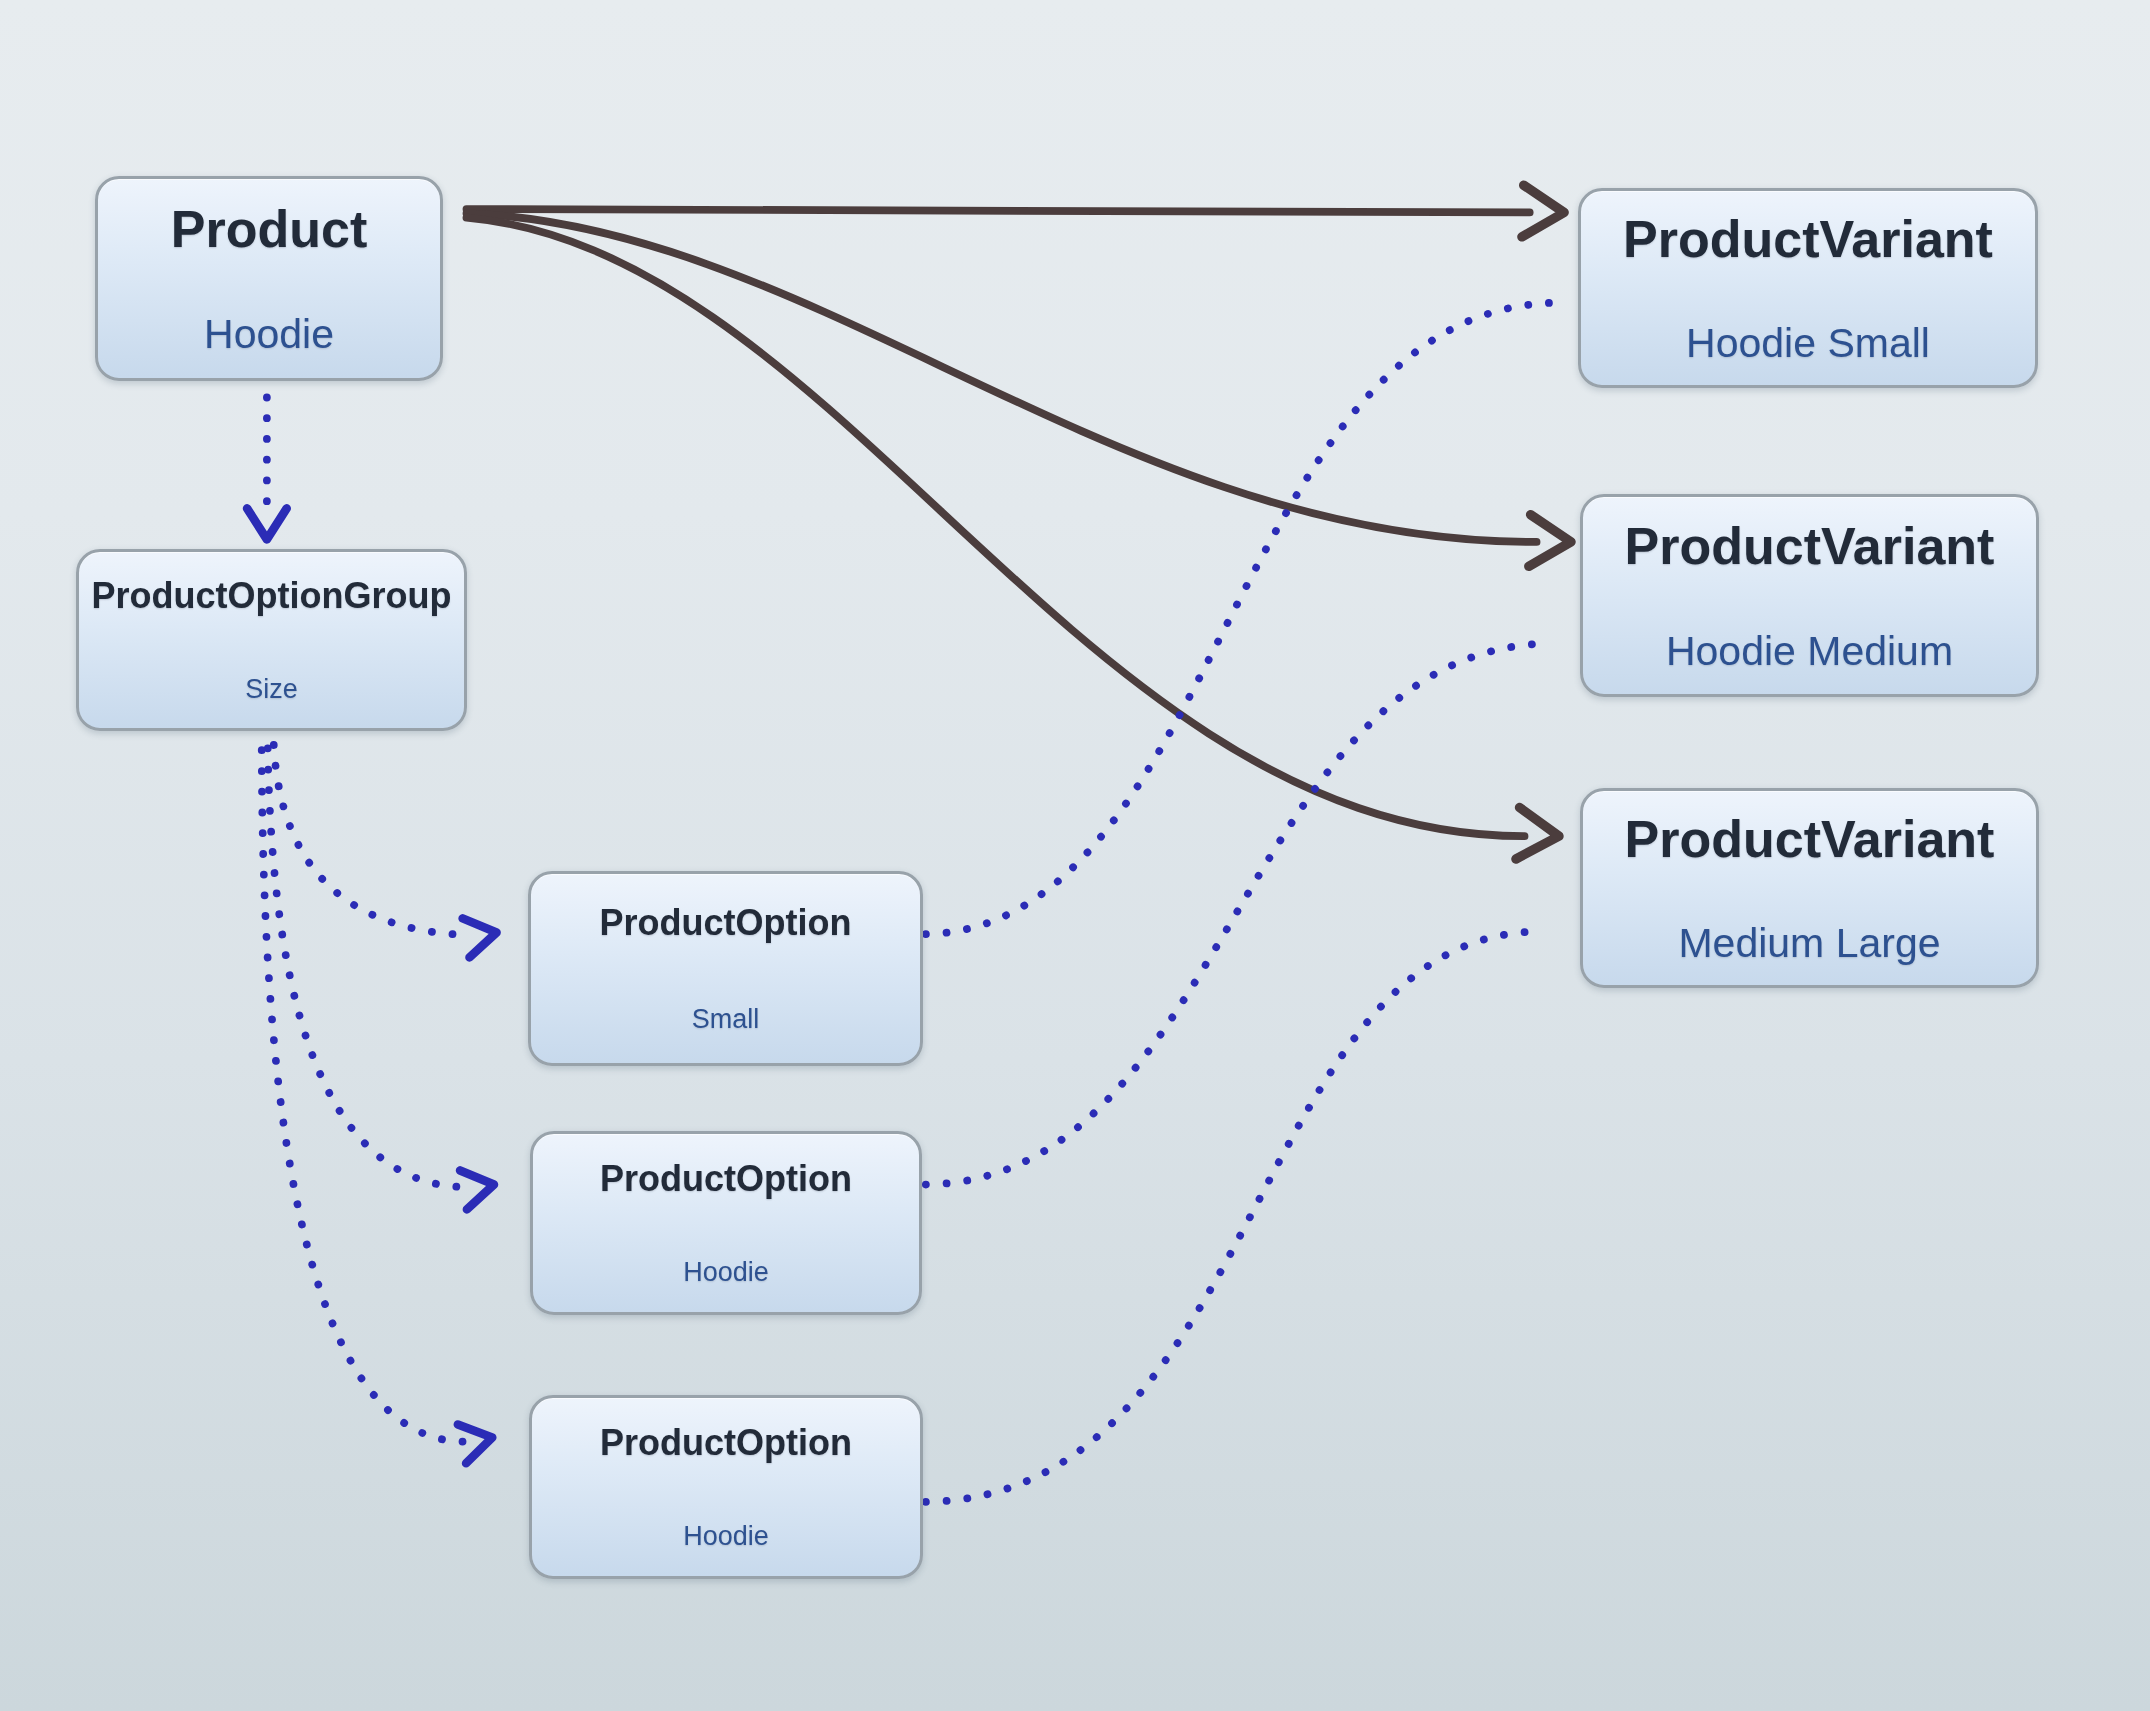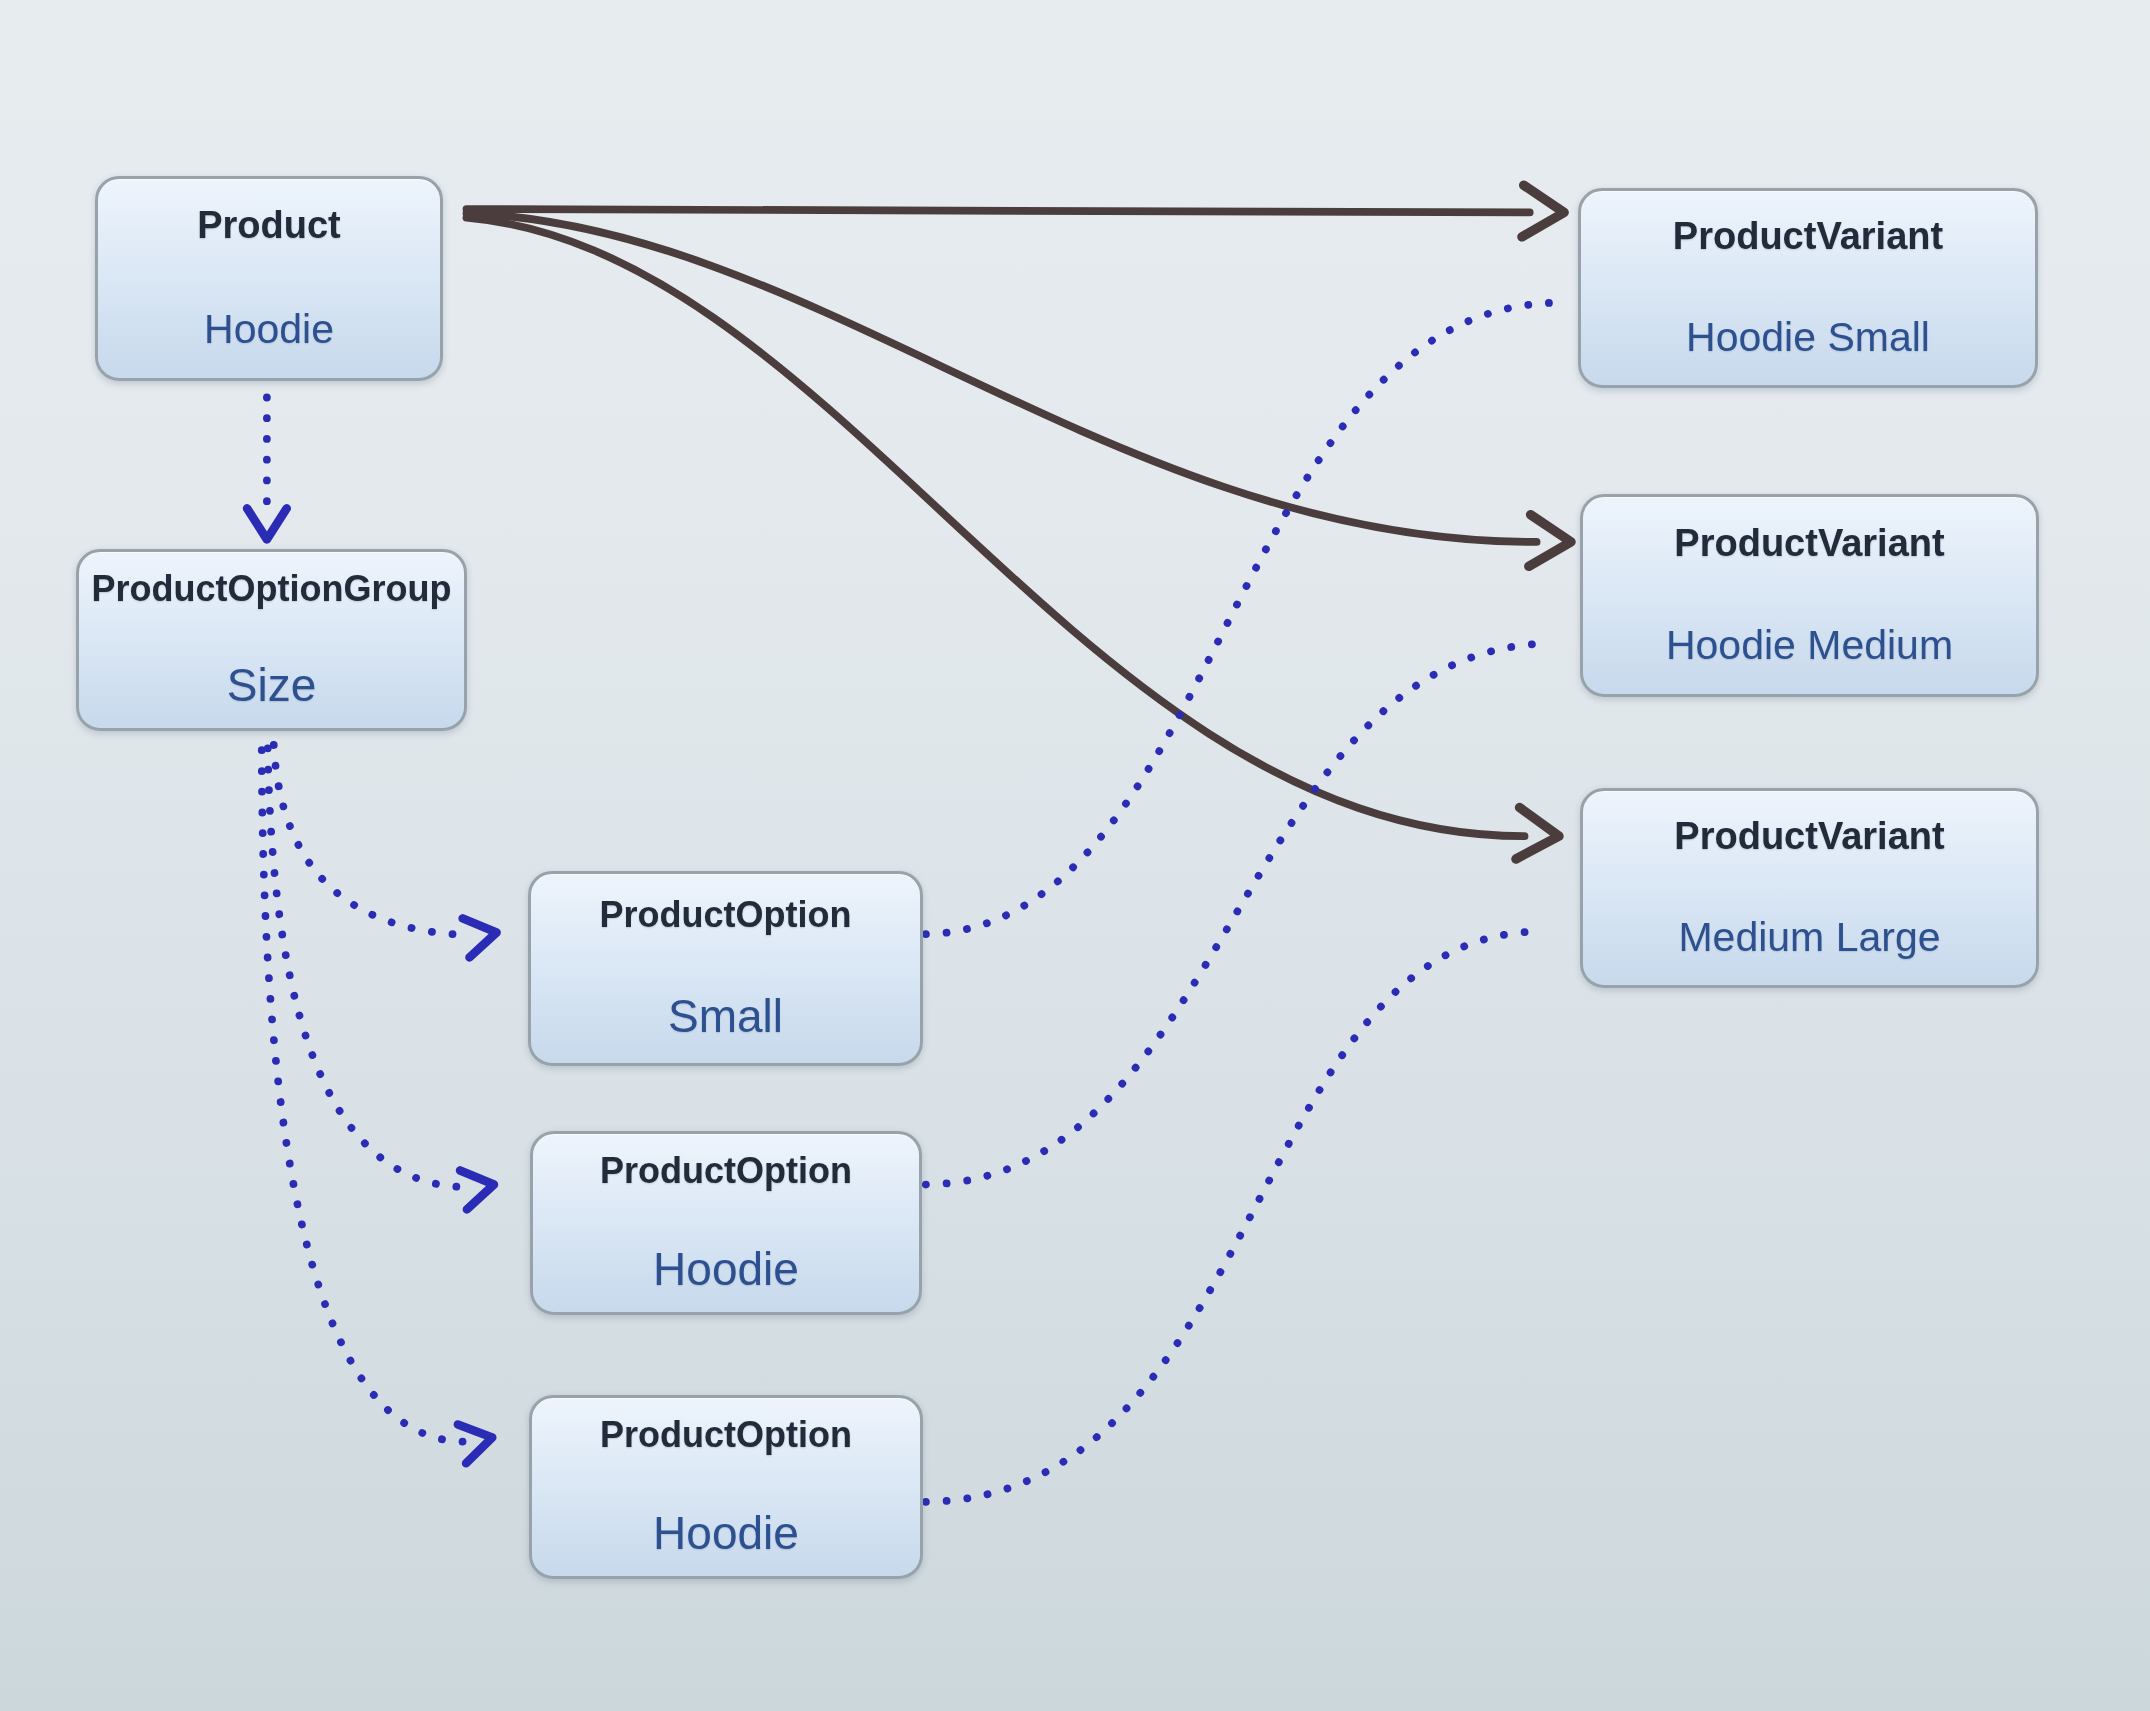--- a/index.html
+++ b/index.html
@@ -42,25 +42,25 @@
     white-space: nowrap;
   }
   .node-value {
     font-weight: 400;
     color: #2d5190;
     text-shadow: 0 0.9px 1.7px rgba(25, 35, 55, 0.15);
     white-space: nowrap;
     margin-top: 33px;
   }
   
-  .tier-a .node-type  { font-size: 38px; }
+  .tier-a .node-type  { font-size: 52px; }
   .tier-a .node-value { font-size: 41px; }
   
   .tier-b .node-type  { font-size: 36px; }
-  .tier-b .node-value { font-size: 46px; }
+  .tier-b .node-value { font-size: 27px; }
 
   
   #node-product              { left: 95px;  top: 176px;  width: 348px; height: 205px; }
   #node-product-option-group { left: 76px;   top: 549px;  width: 391px; height: 182px; }
   #node-product-option-small  { left: 528px; top: 871px; width: 395px; height: 195px; }
   #node-product-option-medium { left: 530px; top: 1131px; width: 392px; height: 184px; }
   #node-product-option-large  { left: 529px; top: 1395px; width: 394px; height: 184px; }
   #node-product-variant-small  { left: 1578px; top: 188px; width: 460px; height: 200px; }
   #node-product-variant-medium { left: 1580px; top: 494px; width: 459px; height: 203px; }
   #node-product-variant-large  { left: 1580px; top: 788px; width: 459px; height: 200px; }

